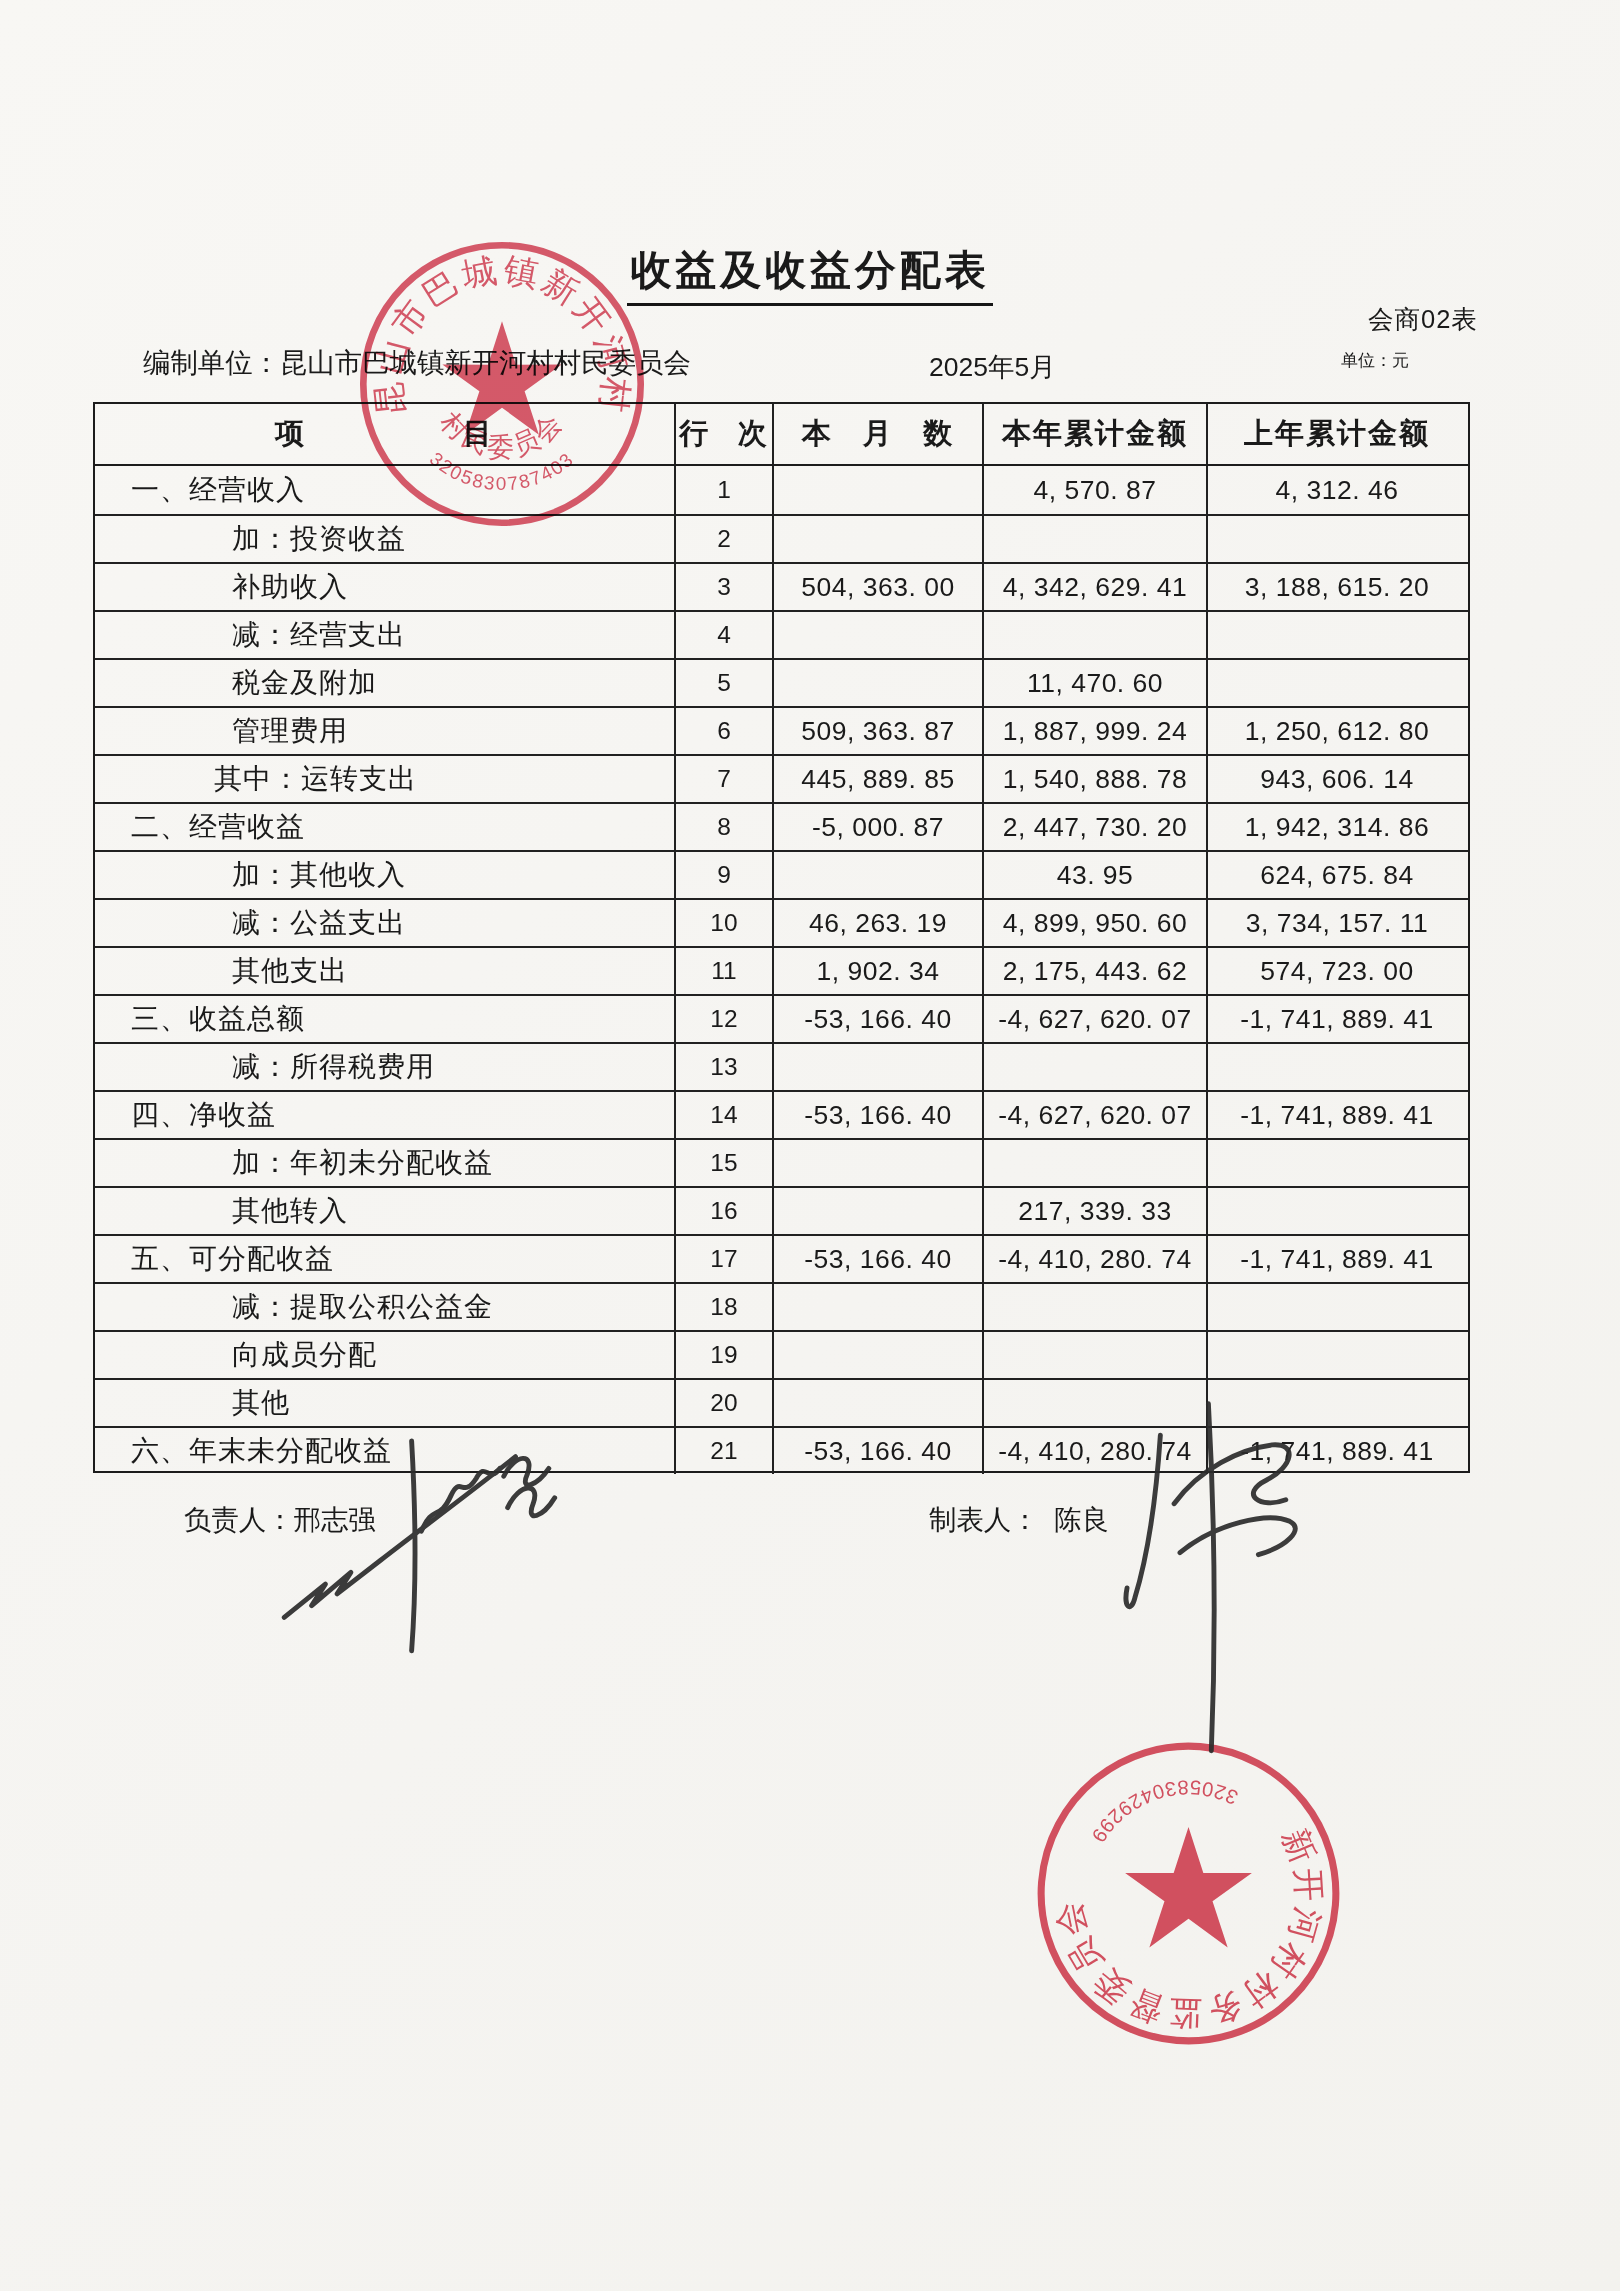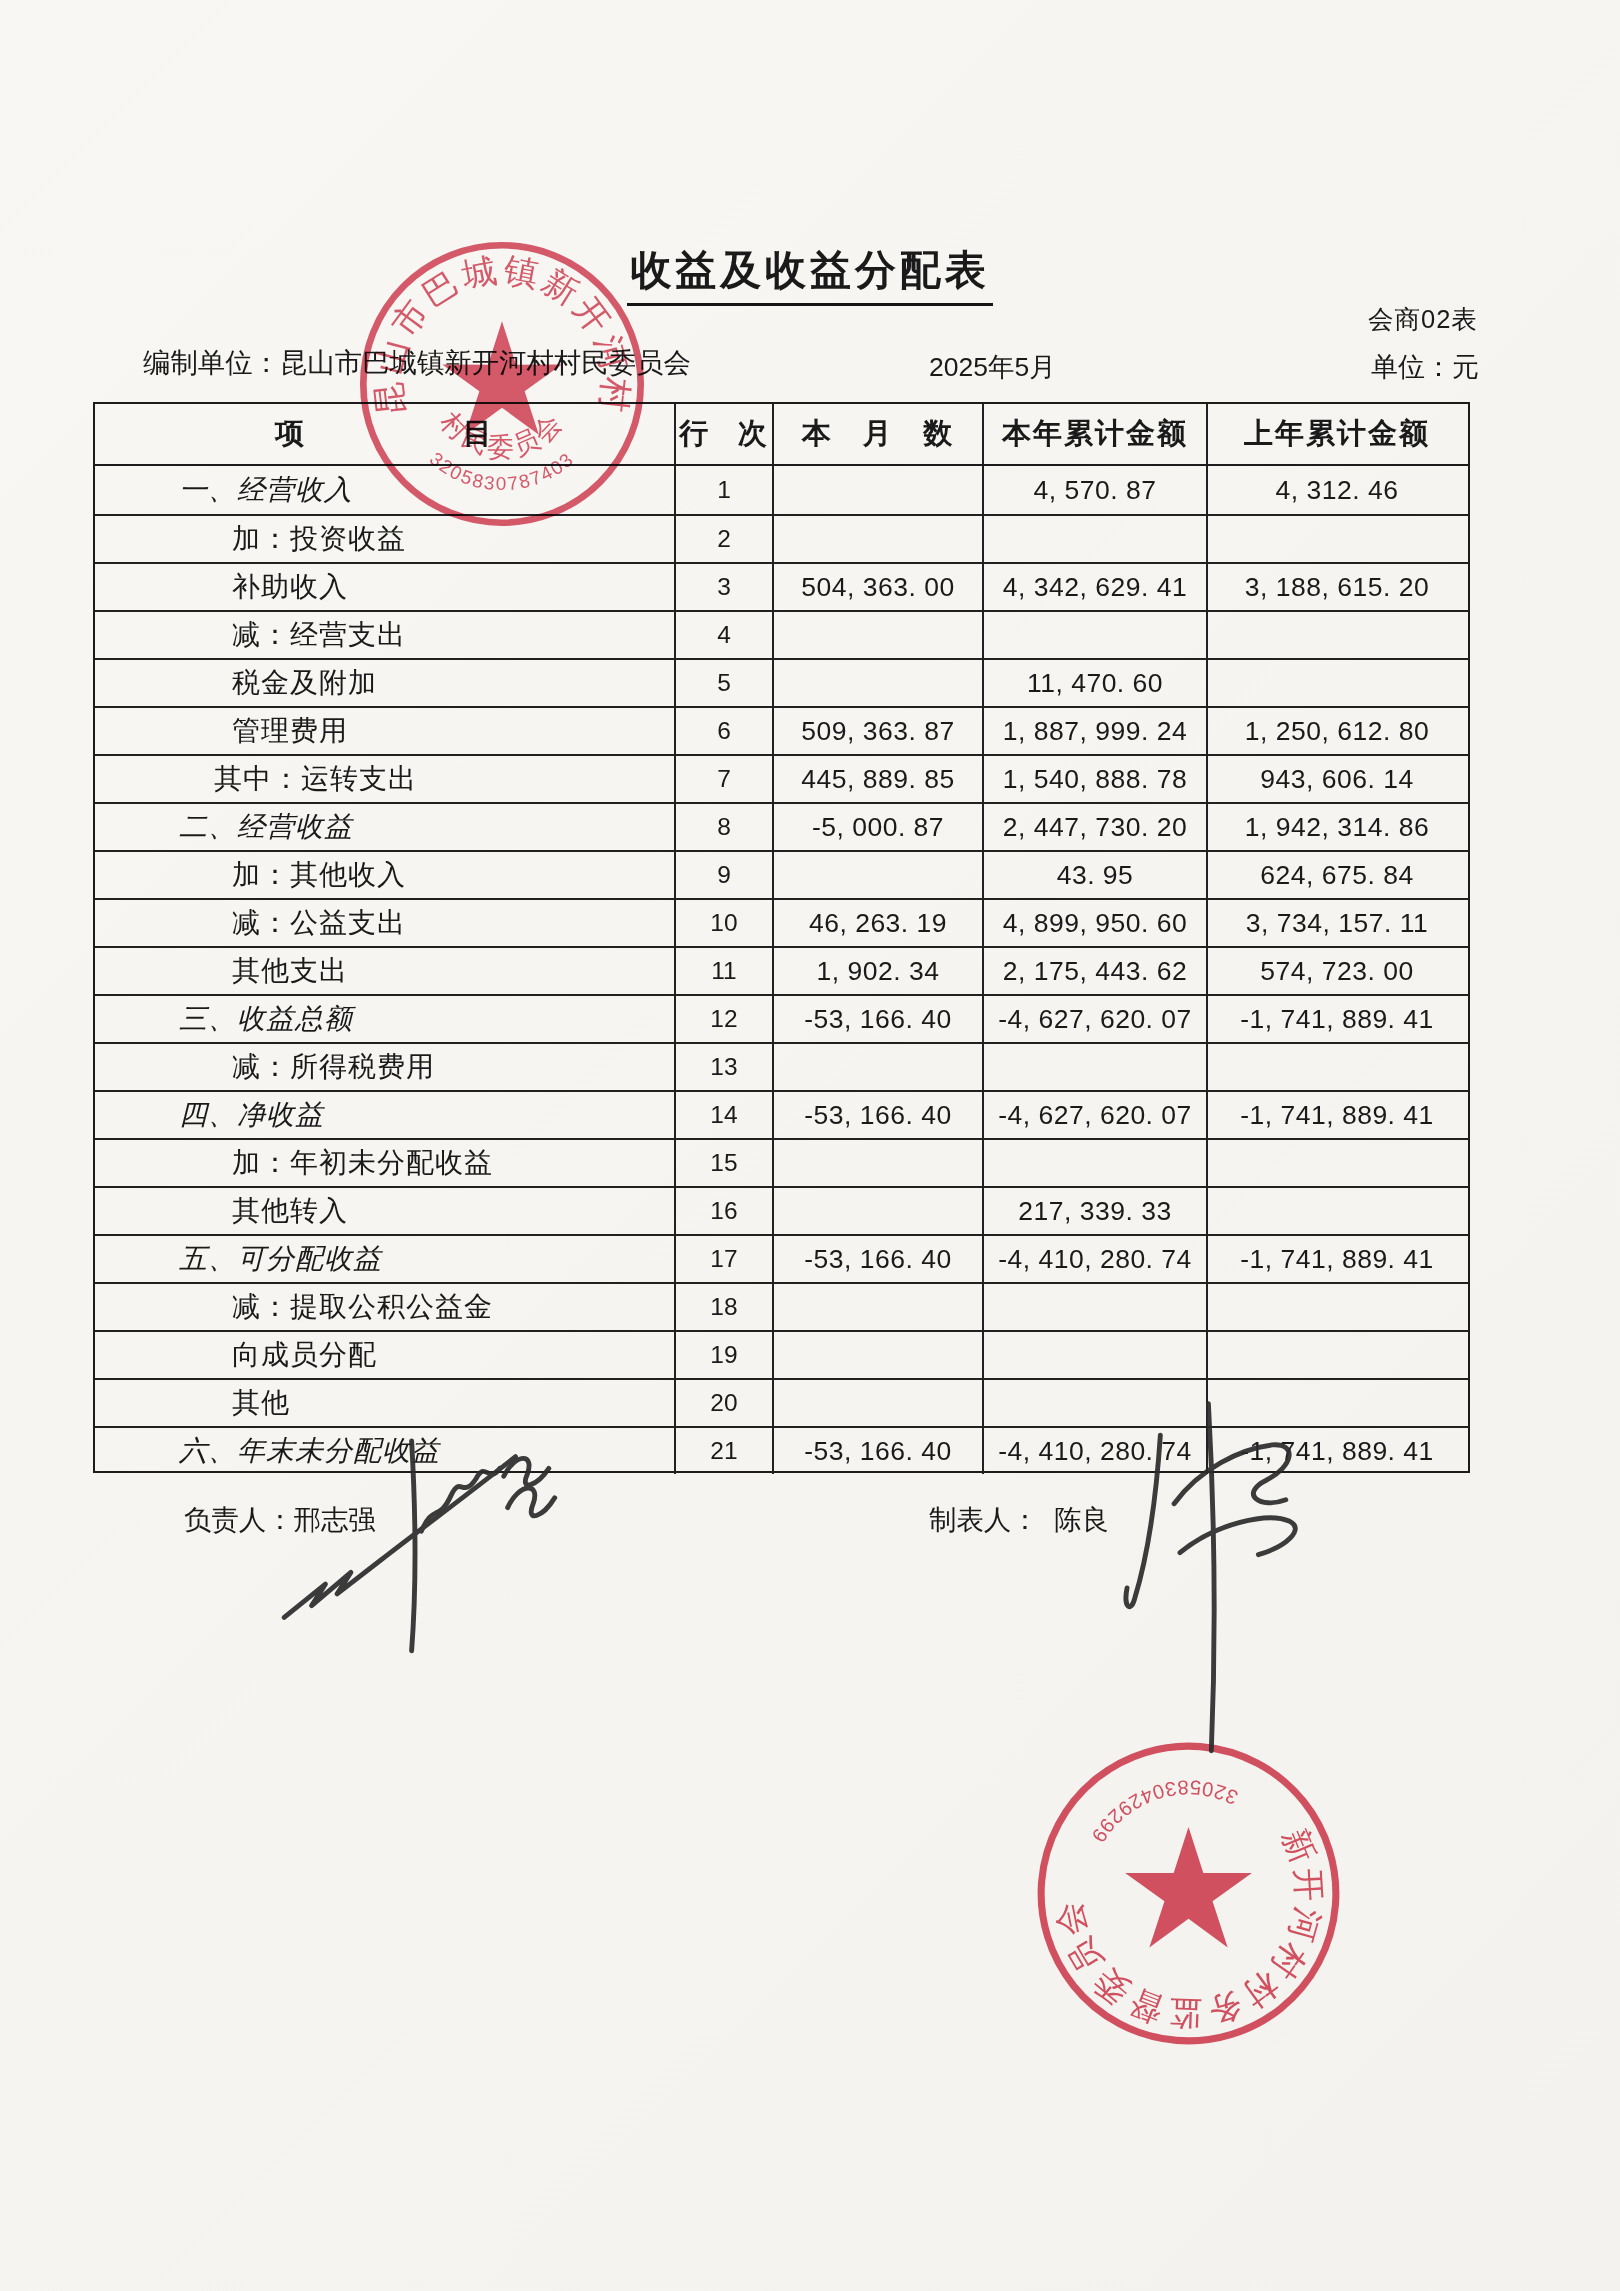--- a/index.html
+++ b/index.html
@@ -16,21 +16,21 @@
   .doc-title{
     top:243px;left:0;right:0;margin:auto;width:max-content;
     font-size:41px;font-weight:bold;letter-spacing:3.9px;
     padding:0 3.9px 4.9px 3.9px;border-bottom:3.9px solid #161616;
     white-space:nowrap;
   }
   .form-code{top:302px;left:1368px;font-size:25.5px;letter-spacing:1px;}
   .meta-row{top:345px;left:0;width:100%;height:39px;}
   .prepared{left:143px;top:0;font-size:27.4px;white-space:nowrap;}
   .period{left:929px;top:3.9px;font-size:26.5px;white-space:nowrap;text-align:center;}
-  .unit{left:1371px;top:3.9px;font-size:27px;white-space:nowrap;}
+  .unit{left:1341px;top:3.9px;font-size:17px;white-space:nowrap;}
 
   
   .report-table{
     top:402px;left:93px;width:1377px;height:1071px;
     border:2.9px solid #1c1c1c;box-sizing:border-box;
     background:transparent;
   }
   .thead,.trow{
     display:grid;
     grid-template-columns:581px 98px 210px 224px 258px;
@@ -43,21 +43,21 @@
     display:flex;align-items:center;justify-content:center;
     box-sizing:border-box;border-right:2px solid #212121;
     overflow:visible;white-space:nowrap;
   }
   .cell:last-child{border-right:none;}
   .hcell{font-size:29px;font-weight:600;letter-spacing:2px;}
   .h-item{word-spacing:147px;}
   .h-line{word-spacing:17.6px;}
   .h-month{word-spacing:19.6px;}
   .c-item{justify-content:flex-start;font-size:28px;letter-spacing:1px;}
-  .ind0{padding-left:84px;font-style:italic;}
+  .ind0{padding-left:36px;}
   .ind1{padding-left:137px;}
   .ind2{padding-left:119px;}
   .c-line{font-size:24.5px;}
   .c-num{font-size:26.5px;letter-spacing:0.5px;}
 
   .footer-row{top:1502px;left:0;width:100%;height:39px;font-size:27.4px;margin-left:41px;}
   .f-manager{left:143px;top:0;white-space:nowrap;}
   .f-preparer{left:888px;top:0;white-space:nowrap;}
   .f-name{margin-left:15.7px;}
 

